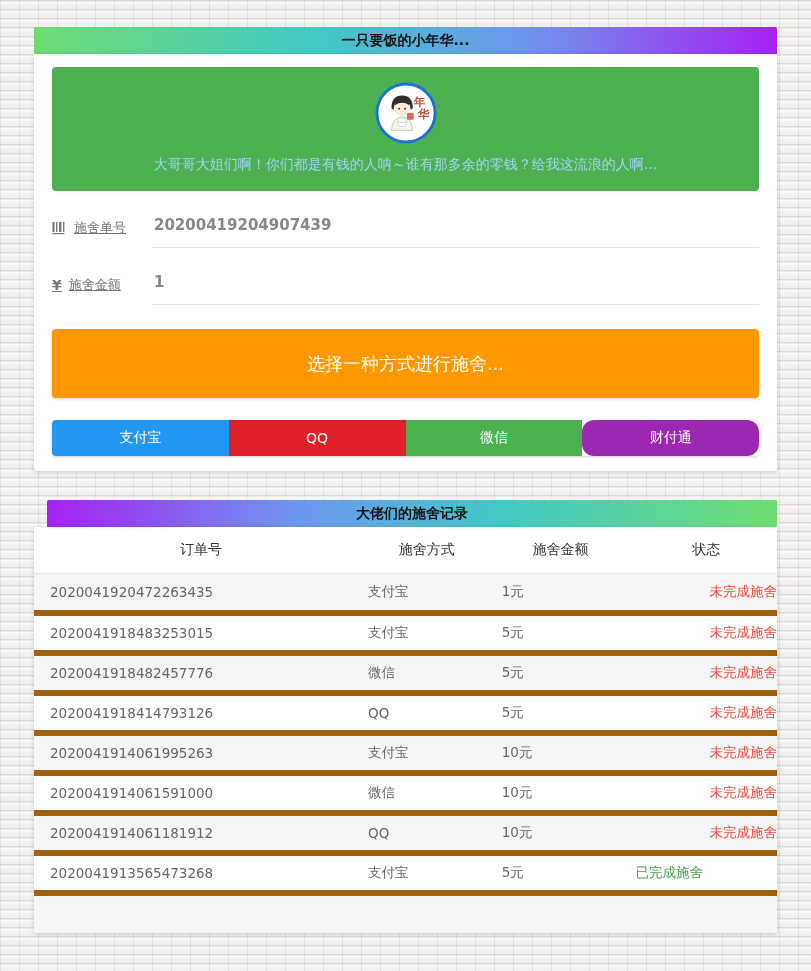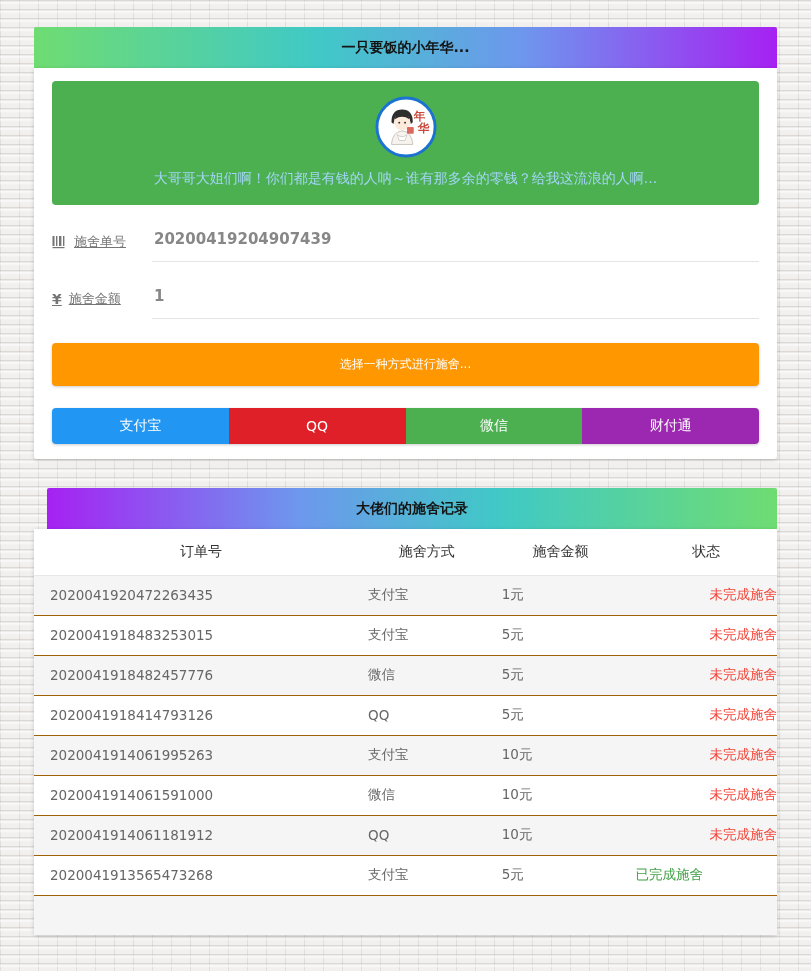--- a/index.html
+++ b/index.html
@@ -13,21 +13,21 @@
     background-image:
       linear-gradient(to bottom, rgba(120,110,100,.18) 1px, rgba(255,255,255,.75) 2px, rgba(242,240,238,0) 55%),
       linear-gradient(to right, rgba(120,110,100,.14) 1px, transparent 1px);
     background-size: 19px 9px;
   }
 
   .page { padding: 27px 34px 0 34px; }
 
   
   .bar {
-    height: 41px;
+    height: 27px;
     display: flex; align-items: center; justify-content: center;
     font-size: 14px; font-weight: 600; color: #141414;
     border-radius: 2px 2px 0 0;
   }
   .bar-ltr { background: linear-gradient(90deg, var(--grad-green), var(--grad-teal) 38%, var(--grad-blue) 66%, var(--grad-purple)); }
   .bar-rtl { background: linear-gradient(90deg, var(--grad-purple), var(--grad-blue) 34%, var(--grad-teal) 62%, var(--grad-green)); margin-left: 13px; }
 
   
   .card {
     background: #fff;
@@ -61,23 +61,23 @@
     border: none; border-bottom: 1px solid #e4e4e4;
     background: transparent; outline: none;
     font-family: inherit; font-size: 15px; color: #878787;
     padding: 0 0 13px 2px;
     font-weight: bold;
   }
   .field-input::placeholder { color: #a9a9a9; opacity: 1; }
 
   
   .big-btn {
-    display: block; width: 100%; height: 43px; margin-top: 24px;
+    display: block; width: 100%; height: 69px; margin-top: 24px;
     background: var(--orange); border: none; border-radius: 4px;
-    color: #fff; font-size: 12px; font-family: inherit; cursor: pointer;
+    color: #fff; font-size: 18px; font-family: inherit; cursor: pointer;
     box-shadow: 0 1px 3px rgba(0,0,0,.2);
   }
   .pay-group {
     display: flex; margin-top: 22px;
     border-radius: 4px; overflow: hidden;
     box-shadow: 0 1px 3px rgba(0,0,0,.2);
   }
   .pay-btn {
     flex: 1; height: 36px; border: none;
     color: #fff; font-size: 14px; font-family: inherit; cursor: pointer;
@@ -91,21 +91,21 @@
   col.c-amount { width: 18%; }
   col.c-status { width: 21.2%; }
   thead th {
     text-align: center; height: 46px; padding: 0 0 0 16px;
     font-size: 14px; font-weight: 400; color: #333;
     border-bottom: 1px solid #e8e8e8; background: #fff;
   }
   tbody td {
     height: 40px; padding: 0 0 0 16px;
     font-size: 13.5px; color: #666;
-    border-bottom: 1px solid #a16207;
+    border-bottom: 6px solid #a16207;
   }
   tbody tr:nth-child(odd) { background: #f5f5f5; }
   .status-pending { color: var(--status-red); text-align: right; }
   .status-done { color: var(--status-green); }
   tr.partial td { border-bottom: none; }
 </style>
 </head>
 <body>
 
 <div class="page">
@@ -161,21 +161,21 @@
           </span>
           <input class="field-input" type="text" value="1" style="">
         </div>
 
         <button class="big-btn">选择一种方式进行施舍...</button>
 
         <div class="pay-group">
           <button class="pay-btn" style="background: rgb(33, 150, 243);">支付宝</button>
           <button class="pay-btn" style="background: rgb(223, 32, 41);">QQ</button>
           <button class="pay-btn" style="background: rgb(76, 175, 80);">微信</button>
-          <button class="pay-btn" style="background: rgb(156, 39, 176);">财付通</button>
+          <button class="pay-btn" style="background: rgb(156, 39, 176); border-radius: 12px;">财付通</button>
         </div>
 
       </div>
     </div>
   </section>
 
   <section class="records">
     <header class="bar bar-rtl">
       <span>大佬们的施舍记录</span>
     </header>

